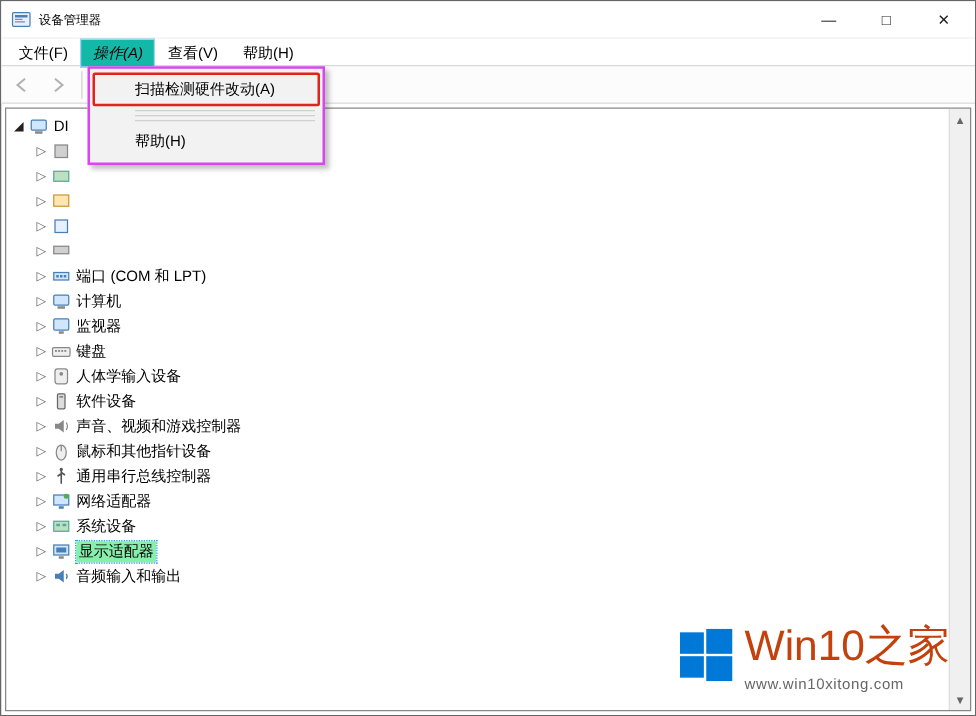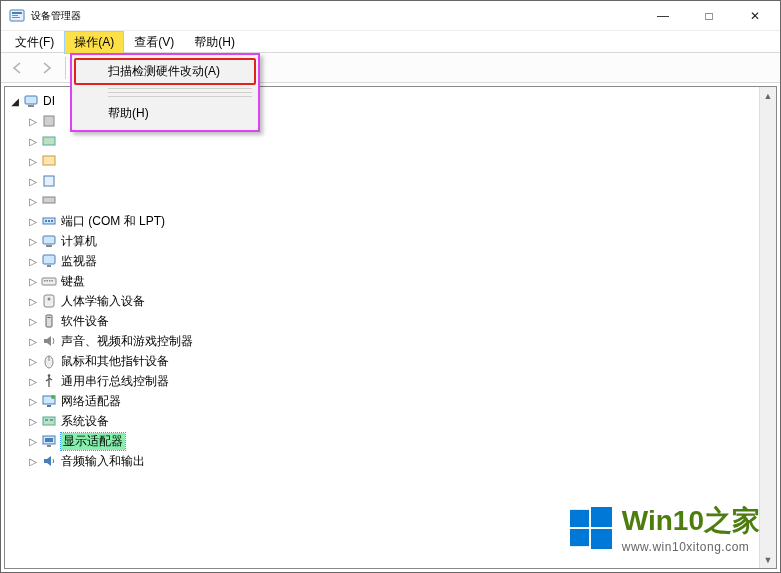--- a/index.html
+++ b/index.html
@@ -43,23 +43,24 @@
     background: #fff;
     position: relative;
     z-index: 5;
   }
   .menu-item {
     padding: 3px 10px;
     display: flex; align-items: center;
     cursor: default;
   }
   .menu-item.active {
-    background: #fde047;
+    background: #14b8a6;
     border: 1px solid #99d1ff;
     padding: 2px 9px;
+    font-style: italic;
   }
   
   .dropdown {
     position: absolute;
     top: 52px;
     left: 69px;
     width: 190px;
     background: #f2f2f2;
     border: 2px solid #d946ef;
     box-shadow: 3px 3px 4px rgba(0,0,0,.25);
@@ -137,21 +138,21 @@
   }
   
   .watermark {
     position: absolute;
     right: 20px; bottom: 18px;
     display: flex; align-items: center;
     gap: 10px;
     z-index: 20;
   }
   .winlogo { width: 42px; height: 42px; }
-  .wm-text .big { font-size: 28px; font-weight: 700; color: #4d7c0f; }
+  .wm-text .big { font-size: 34px; font-weight: 400; color: #c2410c; }
   .wm-text .url { font-size: 12px; color: #666; letter-spacing: .5px; }
   
   .scrollbar {
     position: absolute;
     right: 0; top: 0; bottom: 0;
     width: 17px;
     background: #f0f0f0;
     border-left: 1px solid #ddd;
   }
   .scroll-arrow {

